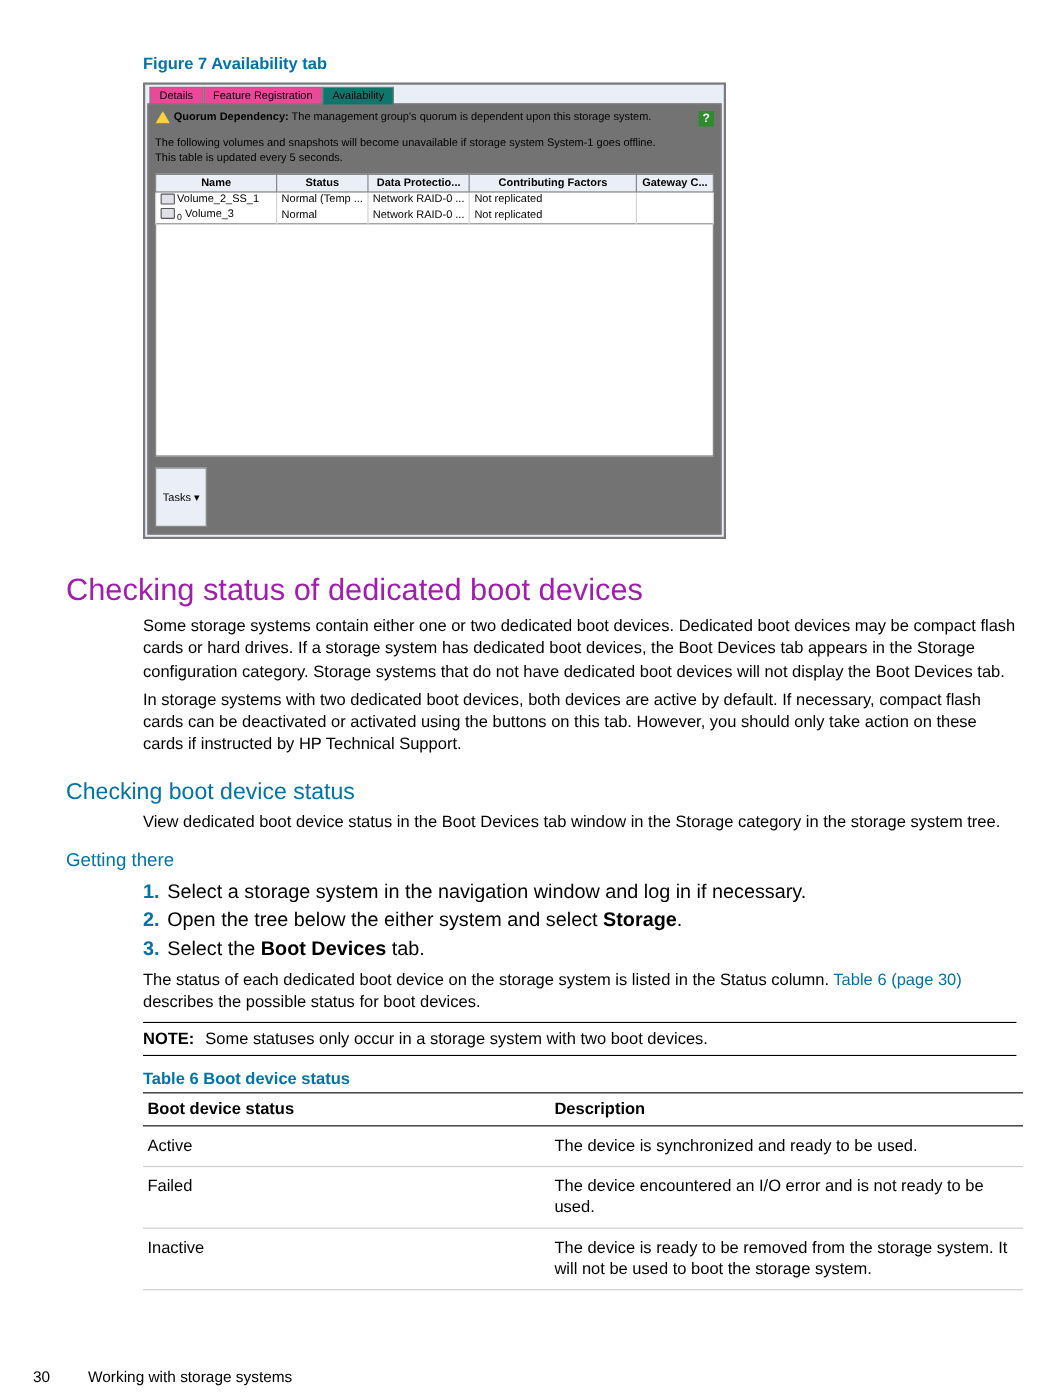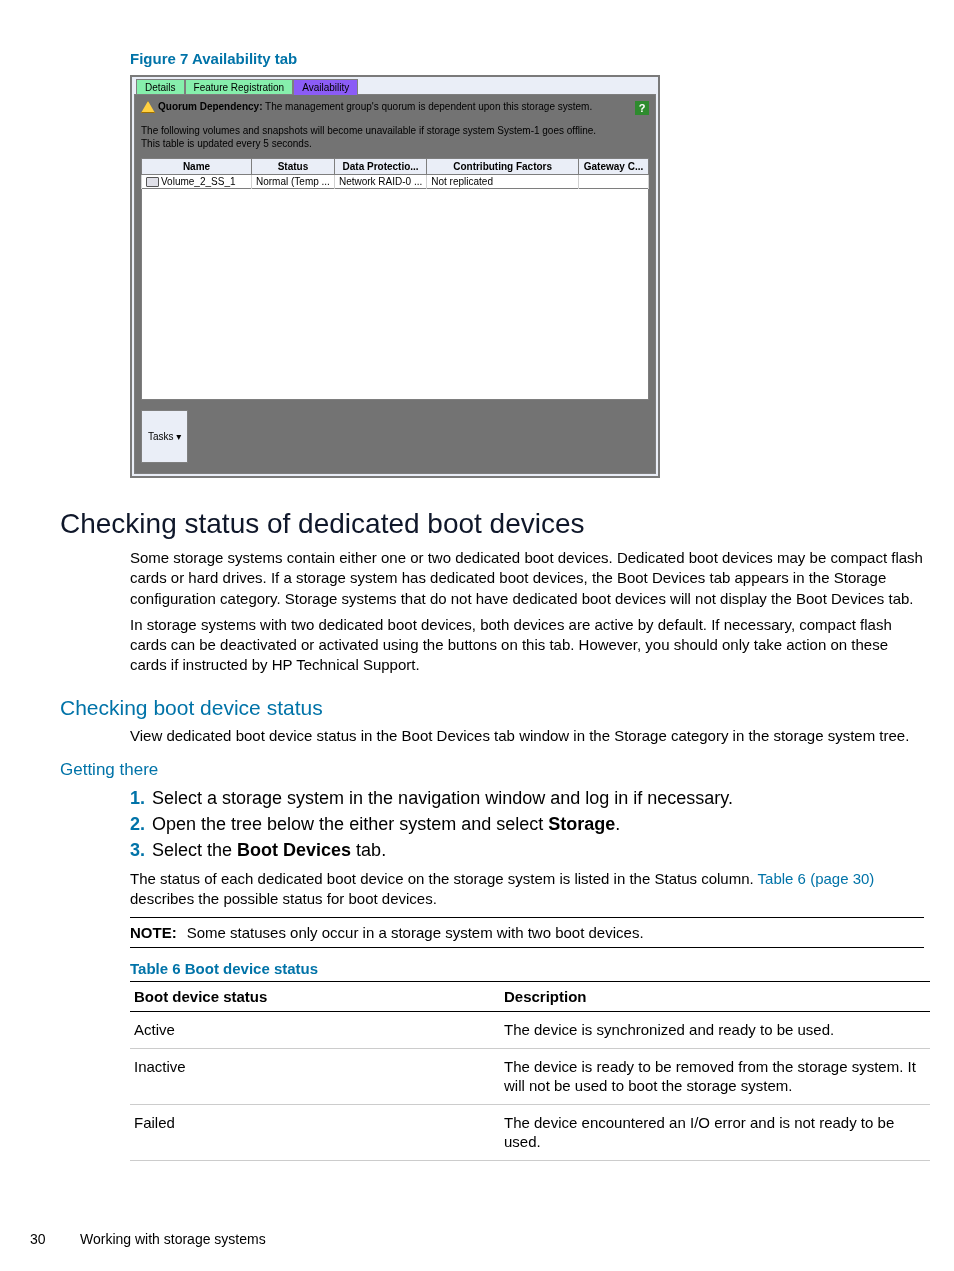--- a/index.html
+++ b/index.html
@@ -35,27 +35,27 @@
   .ss-tabs {
     display: flex;
     align-items: flex-end;
     margin-bottom: -1px;
     padding-left: 2px;
   }
   .ss-tab {
     border: 1px solid #7e7e7e;
     border-bottom: none;
     padding: 2px 8px;
-    background: #86efac;
+    background: #ec4899;
     margin-right: 0;
     font-size: 10px;
     position: relative;
   }
   .ss-tab.active {
-    background: #8b5cf6;
+    background: #0f766e;
     z-index: 2;
   }
   .ss-content {
     border: 1px solid #7e7e7e;
     background: #737373;
     padding: 6px;
     min-height: 380px;
     position: relative;
     box-sizing: border-box;
   }
@@ -135,21 +135,21 @@
   }
   .tasks-btn {
     display: inline-block;
     border: 1px solid #7e7e7e;
     background: #eaeef7;
     padding: 20px 6px;
     margin-top: 10px;
     font-size: 10px;
   }
   h1.sec {
-    color: #0f172a;
+    color: #a21caf;
     font-weight: normal;
     font-size: 28px;
     margin: 30px 0 8px 30px;
   }
   h2.sub {
     color: #0073a8;
     font-weight: normal;
     font-size: 21px;
     margin: 20px 0 6px 30px;
   }
@@ -269,20 +269,27 @@
           <th>Contributing Factors</th>
           <th>Gateway C...</th>
         </tr>
         <tr>
           <td><span class="vol-icon snap"></span><span>Volume_2_SS_1</span></td>
           <td>Normal (Temp ...</td>
           <td>Network RAID-0 ...</td>
           <td>Not replicated</td>
           <td></td>
         </tr>
+        <tr>
+          <td><span class="vol-icon"></span><sub style="font-size:8px">0</sub> <span>Volume_3</span></td>
+          <td>Normal</td>
+          <td>Network RAID-0 ...</td>
+          <td>Not replicated</td>
+          <td></td>
+        </tr>
       </tbody>
         </table>
       <div class="ss-blank"></div>
 
       <div class="tasks-btn">Tasks ▾</div>
     </div>
   </div>
 
   <h1 class="sec">Checking status of dedicated boot devices</h1>
   <p class="body">Some storage systems contain either one or two dedicated boot devices. Dedicated boot devices may be compact flash cards or hard drives. If a storage system has dedicated boot devices, the Boot Devices tab appears in the Storage configuration category. Storage systems that do not have dedicated boot devices will not display the Boot Devices tab.</p>
@@ -317,27 +324,27 @@
     <tbody>
         <tr>
       <th>Boot device status</th>
       <th>Description</th>
     </tr>
     <tr>
       <td>Active</td>
       <td>The device is synchronized and ready to be used.</td>
     </tr>
     <tr>
+      <td>Failed</td>
+      <td>The device encountered an I/O error and is not ready to be used.</td>
+    </tr>
+    <tr>
       <td>Inactive</td>
       <td>The device is ready to be removed from the storage system. It will not be used to boot the storage system.</td>
     </tr>
-    <tr>
-      <td>Failed</td>
-      <td>The device encountered an I/O error and is not ready to be used.</td>
-    </tr>
   </tbody>
     </table>
 
   <div class="footer">
     <span class="pnum">30</span><span>Working with storage systems</span>
   </div>
 
 </div>
 
 </body></html>

